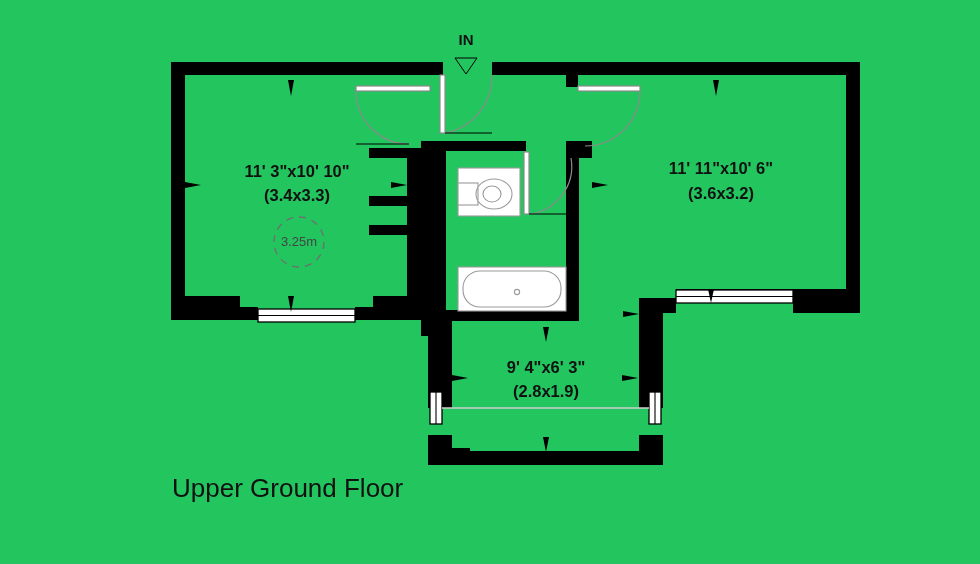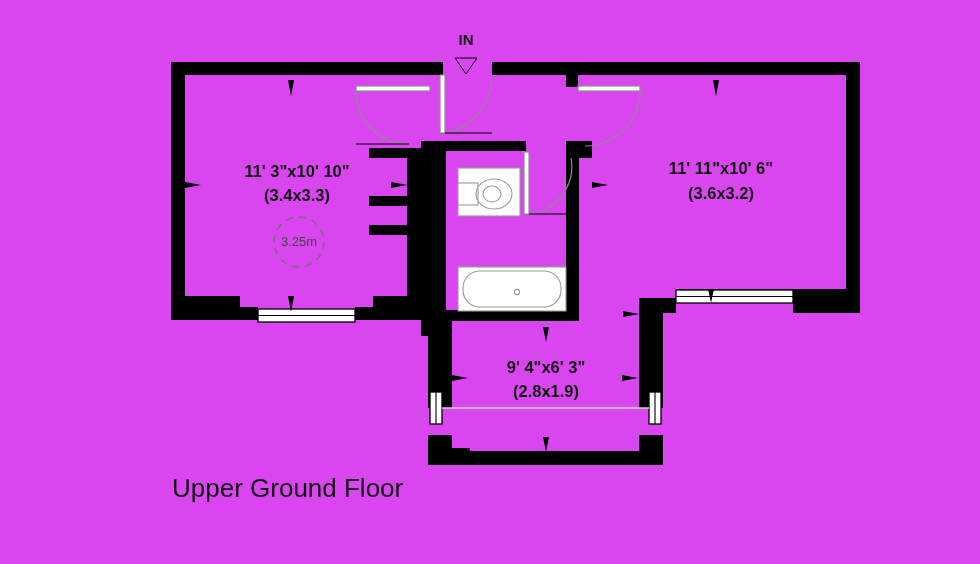--- a/index.html
+++ b/index.html
@@ -11,21 +11,21 @@
     width: 980px;
     height: 564px;
     overflow: hidden;
     font-family: "Liberation Sans", sans-serif;
     color: #1a1a1a;
   }
   #plan-root {
     position: relative;
     width: 980px;
     height: 564px;
-    background: #d946ef;
+    background: #22c55e;
   }
   svg#floorplan {
     display: block;
     width: 980px;
     height: 564px;
   }
   .wall { fill: #000000; }
   .thin { fill: none; stroke: #000000; stroke-width: 1; }
   .fixture { fill: #ffffff; stroke: #9a9a9a; stroke-width: 1.1; }
   .fixture-line { fill: none; stroke: #9a9a9a; stroke-width: 1.1; }

